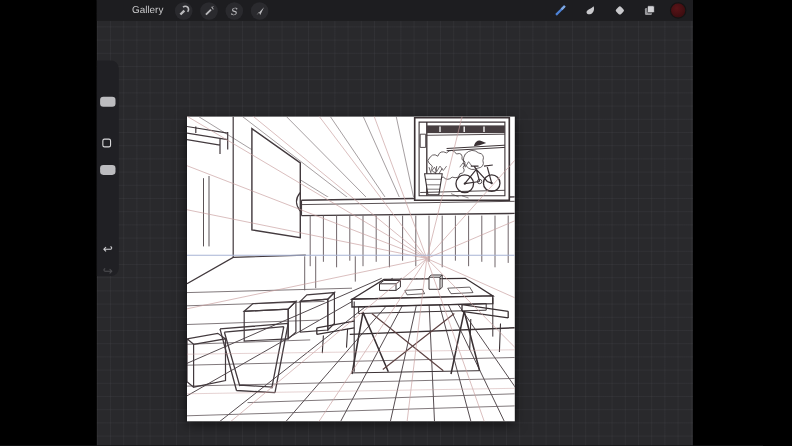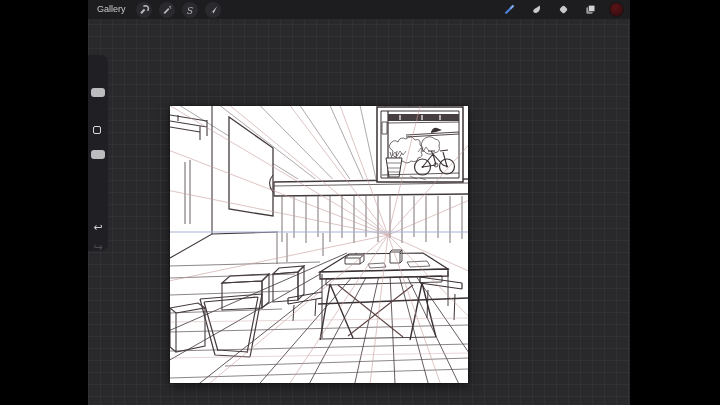--- a/index.html
+++ b/index.html
@@ -9,21 +9,21 @@
        background-color:#29292c;
        background-image:linear-gradient(rgba(150,150,160,.07) 1px,transparent 1px),
                         linear-gradient(90deg,rgba(150,150,160,.07) 1px,transparent 1px);
        background-size:12px 12px;}
   .letterbox{position:absolute;top:0;width:88px;height:405px;background:#000;}
   .letterbox.left{left:0;} .letterbox.right{left:630px;width:90px;}
   .topbar{position:absolute;left:0;top:0;width:100%;height:19px;background:#1d1d20;
           display:flex;align-items:center;box-sizing:border-box;padding:0 6px;}
   .tb-left{display:flex;align-items:center;gap:7px;}
   .tb-right{margin-left:auto;display:flex;align-items:center;gap:11px;}
-  .gallery{color:#c9c9cb;font-size:9px;line-height:19px;padding:0 3px;cursor:default;}
+  .gallery{color:#c9c9cb;font-size:9px;line-height:19px;padding:0 3px;cursor:default;margin-left:23px;}
   .iconbtn{width:16px;height:16px;border-radius:50%;display:flex;align-items:center;
            justify-content:center;}
   .tb-left .iconbtn{background:#2a2a2e;}
   .swatch{width:15px;height:15px;border-radius:50%;
           background:radial-gradient(circle at 40% 35%, #5a1418, #3c0d10 72%);
           border:1px solid #141414;box-sizing:border-box;}
   .sidebar{position:absolute;left:0;top:55px;width:20px;height:196px;background:#202024;
            border-radius:0 7px 7px 0;}
   .handle{position:absolute;left:3px;width:14px;height:9px;border-radius:3px;background:#bcbcbf;}
   .handle.size{top:33px;} .handle.opacity{top:95px;}

